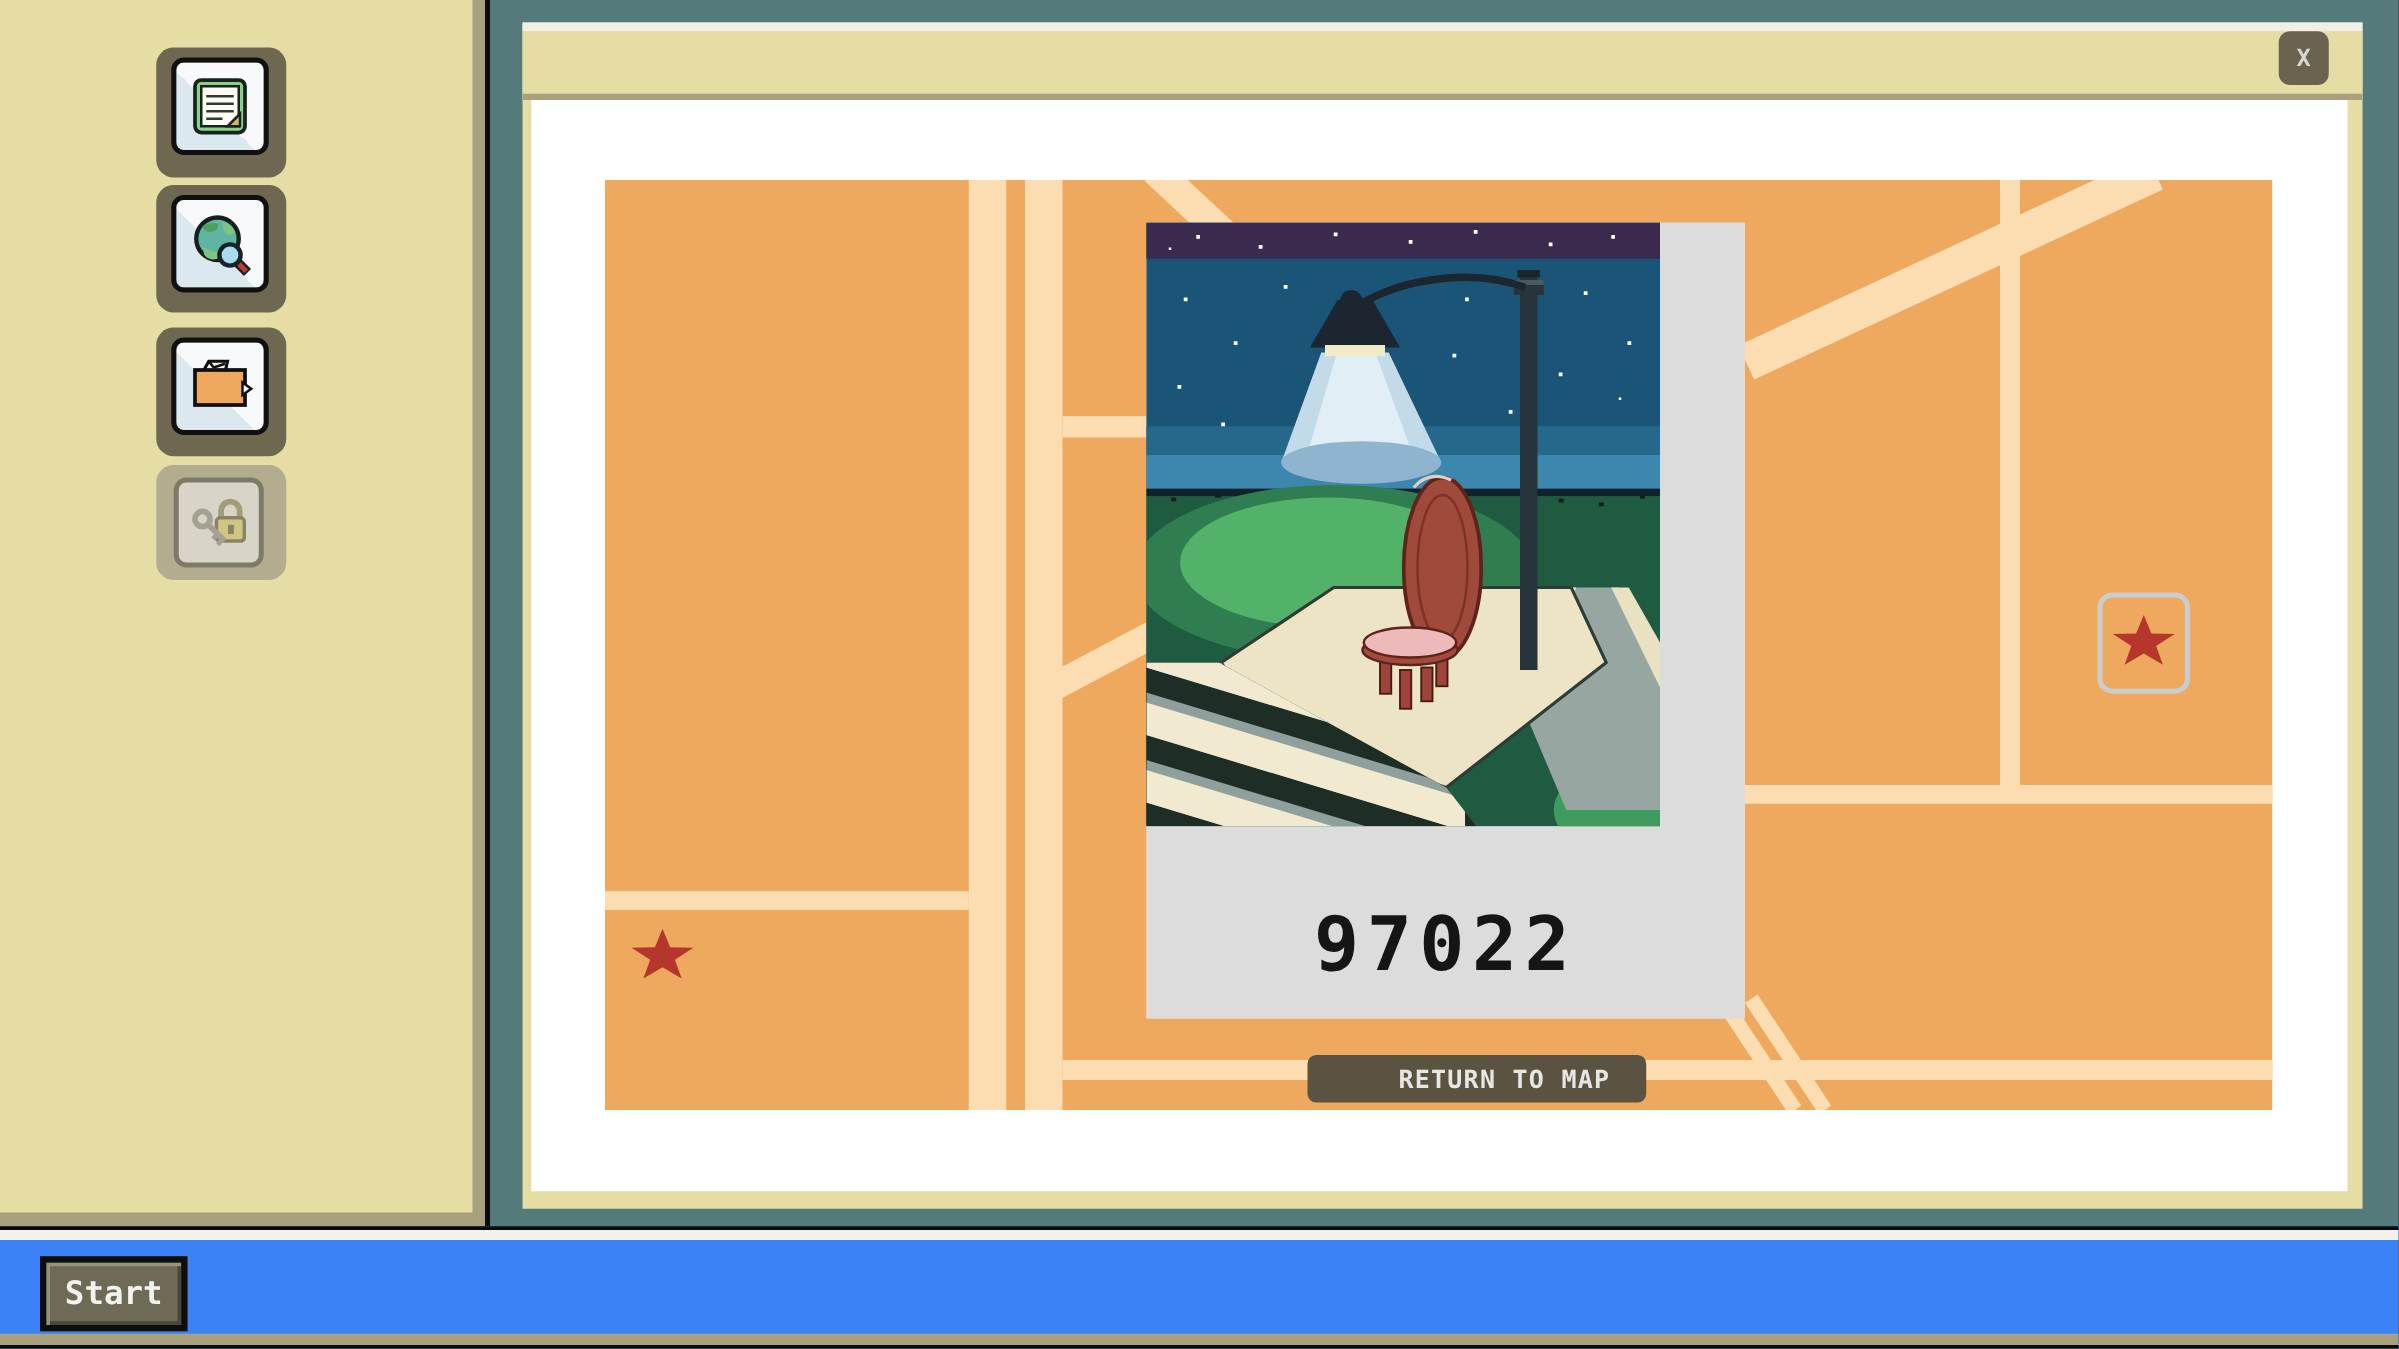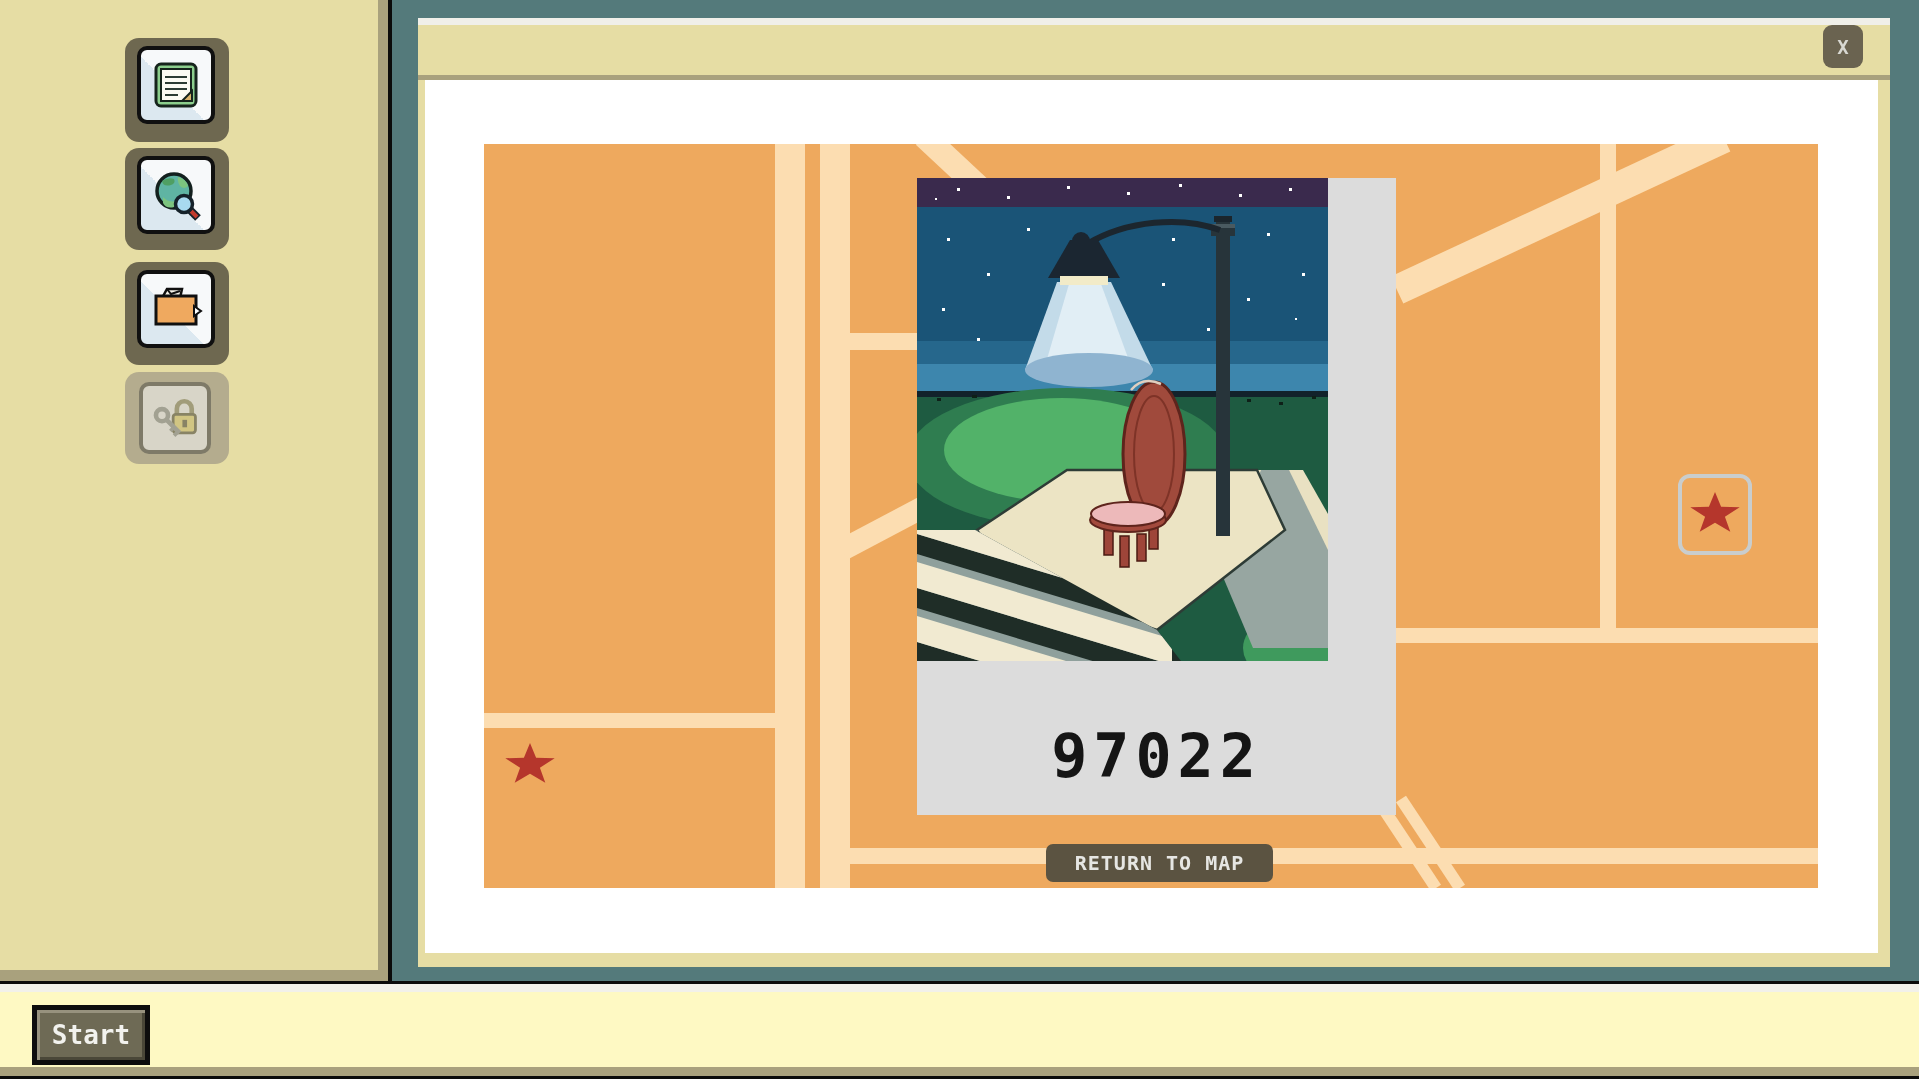--- a/index.html
+++ b/index.html
@@ -11,21 +11,21 @@
          border-right:4px solid #0b0b0b;
          box-shadow:inset -10px 0 0 #a9a17d, inset 0 -11px 0 #a9a17d;}
   .icon-btn{position:absolute;left:125px;width:104px;border-radius:14px;background:#6e6850;cursor:pointer;}
   .icon-canvas{position:absolute;left:12px;top:8px;width:78px;height:78px;border-radius:10px;
          background:linear-gradient(225deg,#f7f9fa 55%,#dce8f0 55%);
          border:4px solid #101010;box-sizing:border-box;display:flex;align-items:center;justify-content:center;}
   .icon-btn.disabled{background:#b4ac8e;}
   .icon-btn.disabled .icon-canvas{background:#d8d5c8;border-color:#7e7a68;}
 
   
-  .taskbar{position:absolute;left:0;top:981px;width:1919px;height:98px;background:#fef9c3;
+  .taskbar{position:absolute;left:0;top:981px;width:1919px;height:98px;background:#3b82f6;
          border-top:3px solid #0b0b0b;border-bottom:3px solid #0b0b0b;box-sizing:border-box;
          box-shadow:inset 0 8px 0 #f2f1ea, inset 0 -9px 0 #a9a17d;}
   .start-btn{position:absolute;left:32px;top:21px;width:118px;height:60px;background:#6e6a55;
          border:5px solid #0d0d0d;box-sizing:border-box;
          box-shadow:inset 3px 3px 0 #97927e, inset -3px -3px 0 #4a4738;
          color:#f2f2ee;font-size:26px;font-weight:bold;display:flex;align-items:center;justify-content:center;cursor:pointer;}
 
   
   .window{position:absolute;left:418px;top:18px;width:1472px;height:949px;background:#e6dda4;}
   .win-toplight{position:absolute;left:0;top:0;width:100%;height:7px;background:#f0efe9;}
@@ -39,21 +39,21 @@
   .map{position:absolute;left:59px;top:64px;width:1334px;height:744px;}
   .map svg{position:absolute;left:0;top:0;}
 
   
   .polaroid{position:absolute;left:433px;top:34px;width:479px;height:637px;background:#dcdcdc;}
   .photo{position:absolute;left:36px;top:36px;width:411px;height:483px;}
   .photo-id{position:absolute;left:0;top:519px;width:479px;height:118px;display:flex;align-items:center;justify-content:center;
          font-size:60px;font-weight:bold;letter-spacing:6px;color:#151515;}
   .return-btn{position:absolute;left:562px;top:700px;width:227px;height:38px;background:#5b5341;border-radius:7px;
          color:#e6e6e3;font-size:20px;font-weight:bold;letter-spacing:1px;
-         display:flex;align-items:center;justify-content:center;cursor:pointer;}
+         display:flex;align-items:center;justify-content:center;cursor:pointer;padding-left:44px;}
   .caption{position:absolute;left:59px;top:823px;width:1334px;text-align:center;
          font-family:"DejaVu Sans", sans-serif;font-weight:bold;font-size:40px;color:#0d0d0d;}
 </style>
 </head>
 <body>
 
 <div class="stage">
 
   <div class="panel">
 

